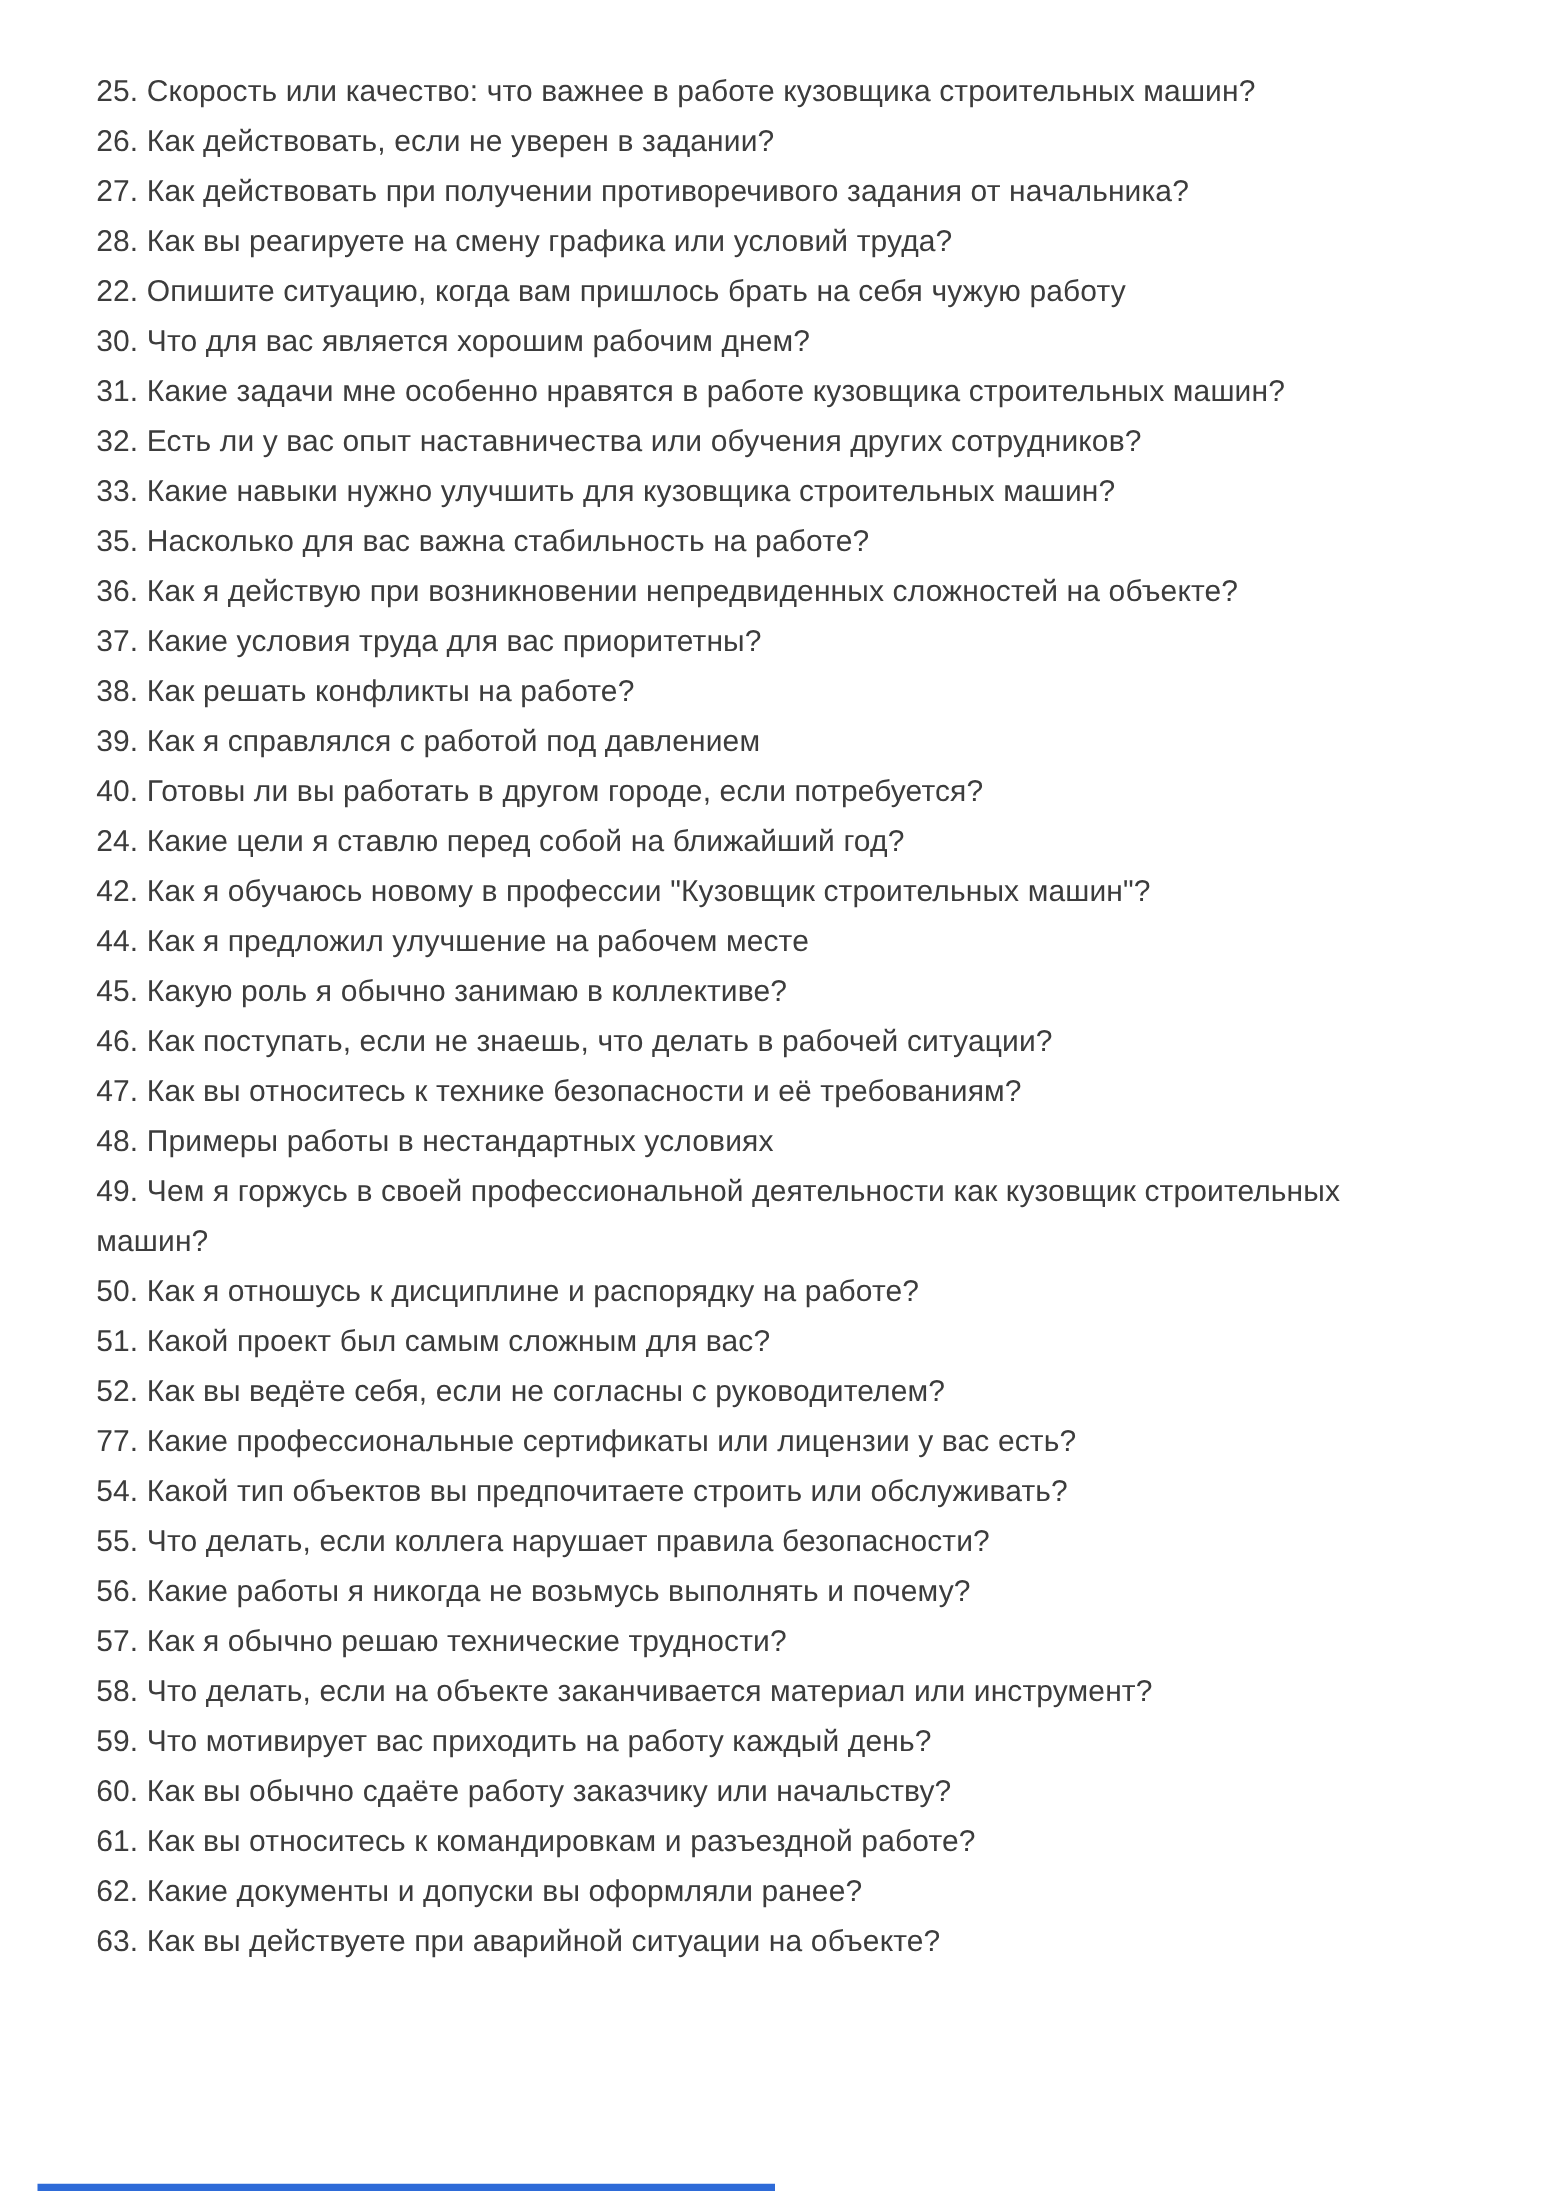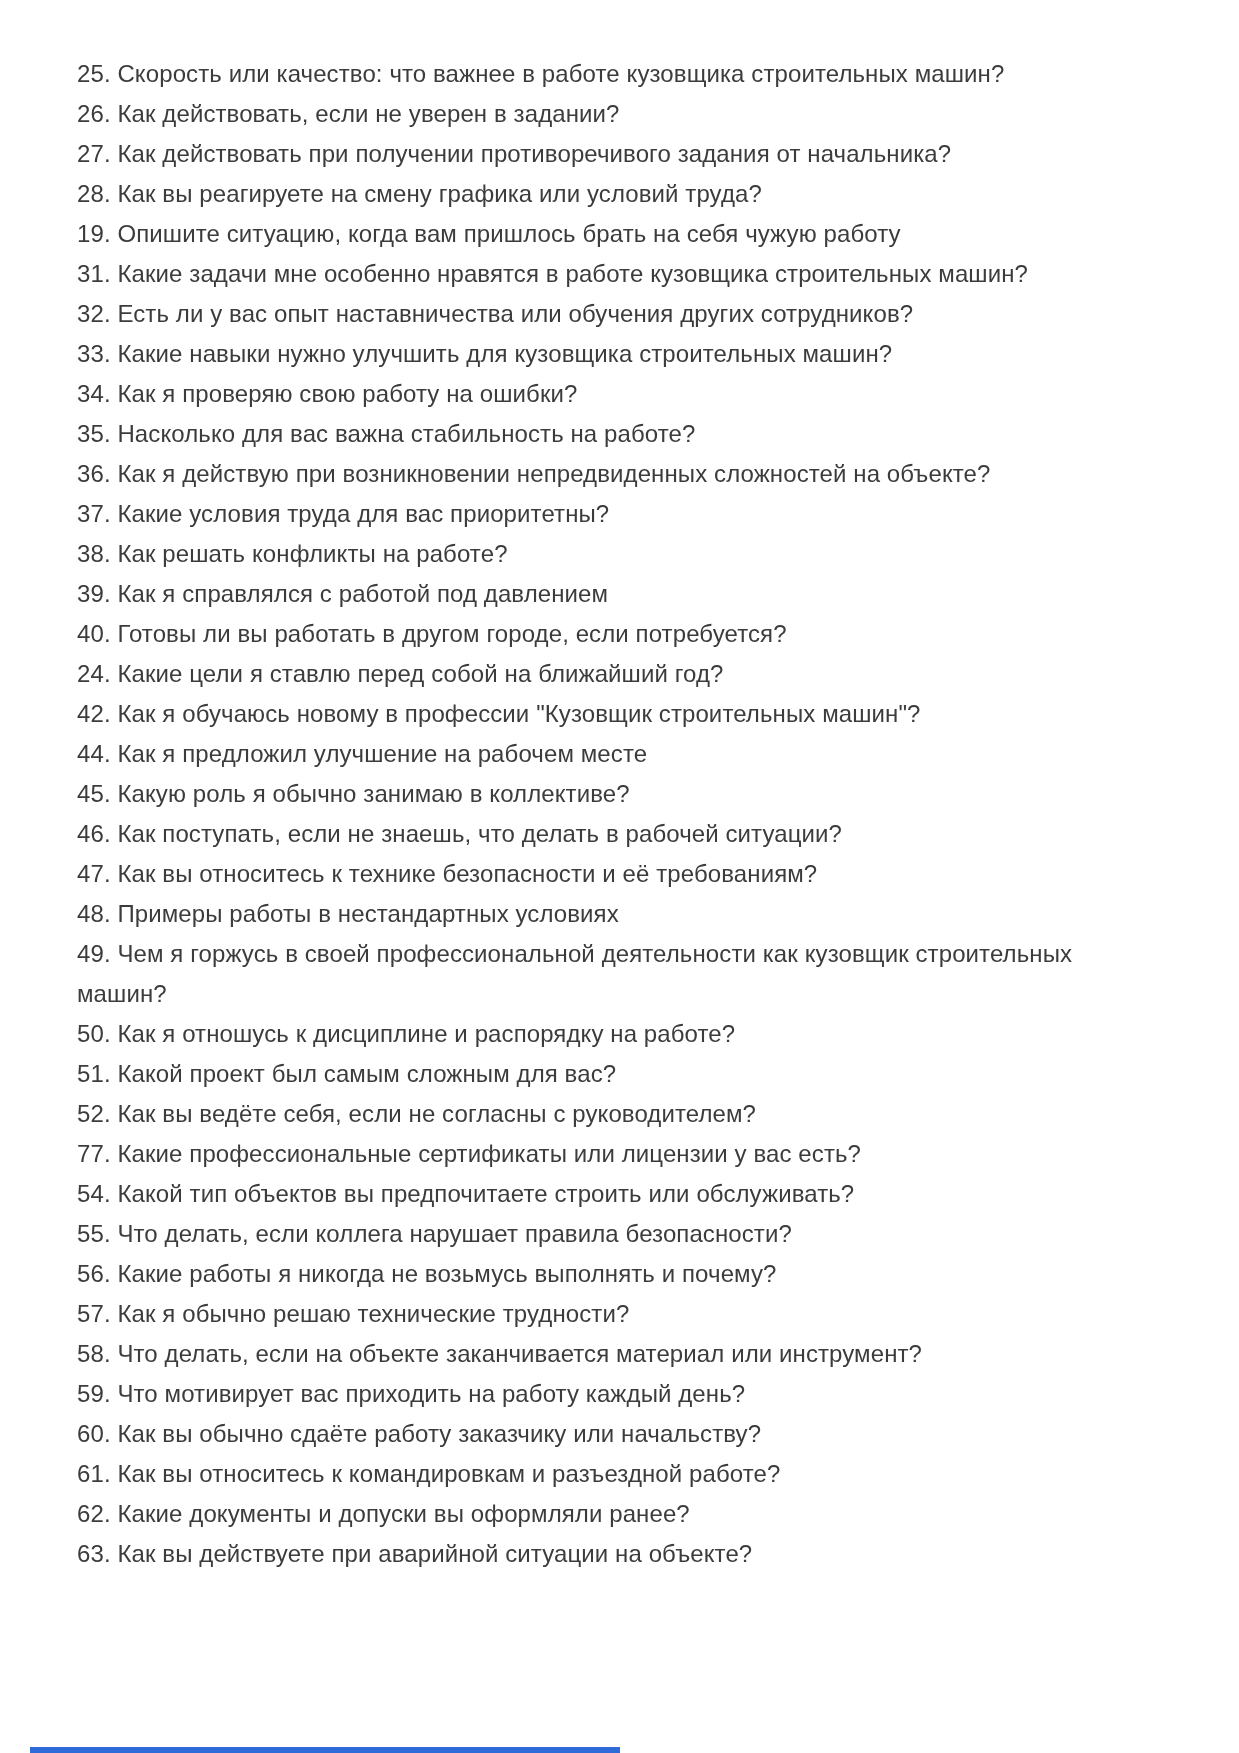--- a/index.html
+++ b/index.html
@@ -37,25 +37,25 @@
 </style>
 </head>
 <body>
 
 <main>
   <div class="content">
       <p class="item">25. Скорость или качество: что важнее в работе кузовщика строительных машин?</p>
       <p class="item">26. Как действовать, если не уверен в задании?</p>
       <p class="item">27. Как действовать при получении противоречивого задания от начальника?</p>
       <p class="item">28. Как вы реагируете на смену графика или условий труда?</p>
-      <p class="item">19. Опишите ситуацию, когда вам пришлось брать на себя чужую работу</p>
+      <p class="item">22. Опишите ситуацию, когда вам пришлось брать на себя чужую работу</p>
+      <p class="item">30. Что для вас является хорошим рабочим днем?</p>
       <p class="item">31. Какие задачи мне особенно нравятся в работе кузовщика строительных машин?</p>
       <p class="item">32. Есть ли у вас опыт наставничества или обучения других сотрудников?</p>
       <p class="item">33. Какие навыки нужно улучшить для кузовщика строительных машин?</p>
-      <p class="item">34. Как я проверяю свою работу на ошибки?</p>
       <p class="item">35. Насколько для вас важна стабильность на работе?</p>
       <p class="item">36. Как я действую при возникновении непредвиденных сложностей на объекте?</p>
       <p class="item">37. Какие условия труда для вас приоритетны?</p>
       <p class="item">38. Как решать конфликты на работе?</p>
       <p class="item">39. Как я справлялся с работой под давлением</p>
       <p class="item">40. Готовы ли вы работать в другом городе, если потребуется?</p>
       <p class="item">24. Какие цели я ставлю перед собой на ближайший год?</p>
       <p class="item">42. Как я обучаюсь новому в профессии "Кузовщик строительных машин"?</p>
       <p class="item">44. Как я предложил улучшение на рабочем месте</p>
       <p class="item">45. Какую роль я обычно занимаю в коллективе?</p>

